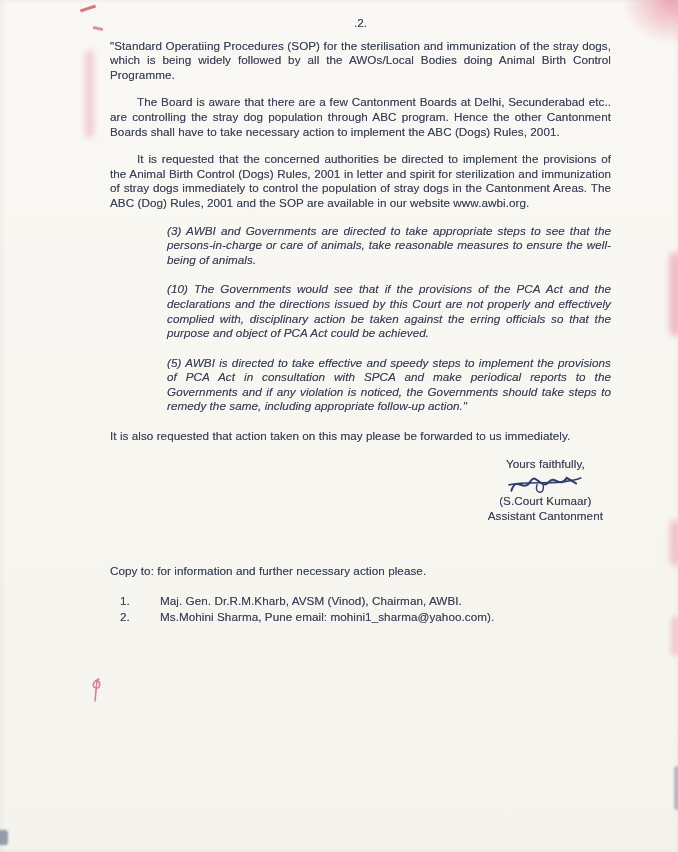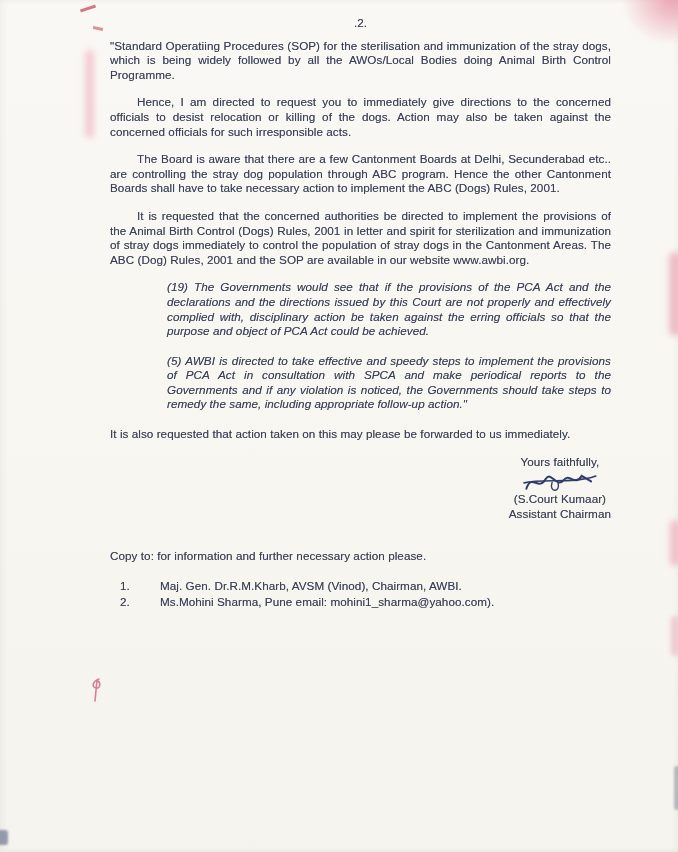--- a/index.html
+++ b/index.html
@@ -32,27 +32,27 @@
   .ind2 { text-indent: 57px; }
   .quote {
     font-style: italic;
     margin-left: 57px;
     margin-bottom: 15px;
   }
   .link { cursor: pointer; }
   .closing { margin-top: 3px; text-align: left; }
   .sig-block {
     margin-left: auto;
-    margin-right: 0;
+    margin-right: 8px;
     width: max-content;
     text-align: center;
     line-height: 14.8px;
   }
   .signature { display: block; margin: -1px auto -2px; transform: rotate(-3deg); }
-  .copy-section { margin-top: 27px; text-align: left; }
+  .copy-section { margin-top: 40px; text-align: left; }
   .copy-item { display: flex; padding-left: 10px; margin-top: 2px; }
   .copy-item.first { margin-top: 15px; }
   .copy-num { width: 40px; flex: 0 0 40px; }
   .copy-text { flex: 1; }
 
   .artifact { position: absolute; pointer-events: none; }
   .smudge-tr { top: -8px; right: -10px; width: 70px; height: 56px;
     background: radial-gradient(ellipse at 78% 15%, rgba(231,138,158,0.75), rgba(231,138,158,0) 66%);
     filter: blur(2px); }
   .smudge-left { left: 85px; top: 50px; width: 9px; height: 88px;
@@ -91,41 +91,41 @@
   <svg class="pen-mark" width="18" height="28" viewBox="0 0 18 28">
     <path d="M11 3 C 5 5, 3 11, 8 12 C 12 13, 13 7, 10 5 M9 4 L 7 25" fill="none" stroke="#d4688c" stroke-width="1.6" stroke-linecap="round" opacity="0.85"></path>
   </svg>
 
   <div class="content">
 
     <div class="page-num">.2.</div>
 
     <p>"Standard Operatiing Procedures (SOP) for the sterilisation and immunization of the stray dogs, which is being widely followed by all the AWOs/Local Bodies doing Animal Birth Control Programme.</p>
 
-    <p class="ind">Hence, I am directed to request you to immediately give directions to the concerned officials to desist relocation or killing of the dogs. Action may also be taken against the concerned officials for such irresponsible acts.</p>
 
     <p class="ind">The Board is aware that there are a few Cantonment Boards at Delhi, Secunderabad etc.. are controlling the stray dog population through ABC program. Hence the other Cantonment Boards shall have to take necessary action to implement the ABC (Dogs) Rules, 2001.</p>
 
     <p class="ind"><span>It is requested that the concerned authorities be directed to implement the provisions of the Animal Birth Control (Dogs) Rules, 2001 in letter and spirit for sterilization and immunization of stray dogs immediately to control the population of stray dogs in the Cantonment Areas. The ABC (Dog) Rules, 2001 and the SOP are available in our website </span><span class="link">www.awbi.org</span><span>.</span></p>
 
 
-    <p class="quote">(19) The Governments would see that if the provisions of the PCA Act and the declarations and the directions issued by this Court are not properly and effectively complied with, disciplinary action be taken against the erring officials so that the purpose and object of PCA Act could be achieved.</p>
+    <p class="quote">(3) AWBI and Governments are directed to take appropriate steps to see that the persons-in-charge or care of animals, take reasonable measures to ensure the well-being of animals.</p>
+    <p class="quote">(10) The Governments would see that if the provisions of the PCA Act and the declarations and the directions issued by this Court are not properly and effectively complied with, disciplinary action be taken against the erring officials so that the purpose and object of PCA Act could be achieved.</p>
     <p class="quote">(5) AWBI is directed to take effective and speedy steps to implement the provisions of PCA Act in consultation with SPCA and make periodical reports to the Governments and if any violation is noticed, the Governments should take steps to remedy the same, including appropriate follow-up action."</p>
 
     <p class="closing">It is also requested that action taken on this may please be forwarded to us immediately.</p>
 
     <div class="sig-block">
       <div>Yours faithfully,</div>
       <svg class="signature" width="78" height="26" viewBox="0 0 78 26">
         <path d="M5 19 C 11 3, 17 23, 25 10 C 31 2, 35 21, 43 12 C 49 5, 53 20, 61 9 L 70 15" fill="none" stroke="#2f3d6a" stroke-width="2" stroke-linecap="round"></path>
         <path d="M3 13 C 22 9, 52 17, 75 10" fill="none" stroke="#2f3d6a" stroke-width="1.6" stroke-linecap="round"></path>
         <path d="M31 14 C 27 24, 39 25, 37 15" fill="none" stroke="#2f3d6a" stroke-width="1.4" stroke-linecap="round"></path>
       </svg>
       <div>(S.Court Kumaar)</div>
-      <div>Assistant Chairman</div>
+      <div>Assistant Cantonment</div>
     </div>
 
     <div class="copy-section">
       <div class="copy-head">Copy to: for information and further necessary action please.</div>
       <div class="copy-item first">
         <span class="copy-num">1.</span>
         <span class="copy-text">Maj. Gen. Dr.R.M.Kharb, AVSM (Vinod), Chairman, AWBI.</span>
       </div>
       <div class="copy-item">
         <span class="copy-num">2.</span>

